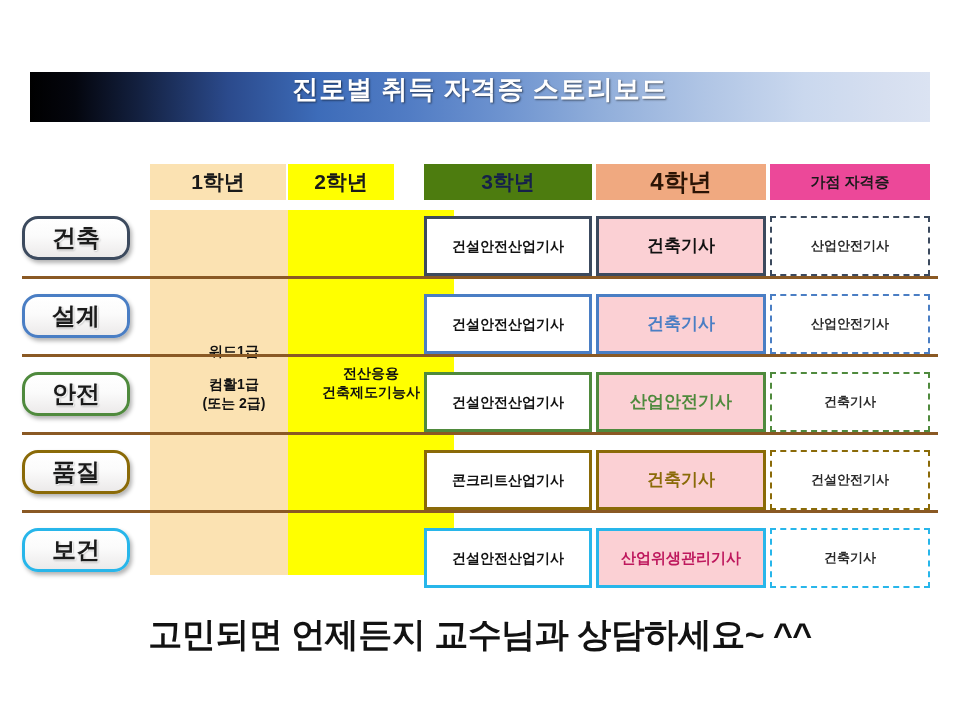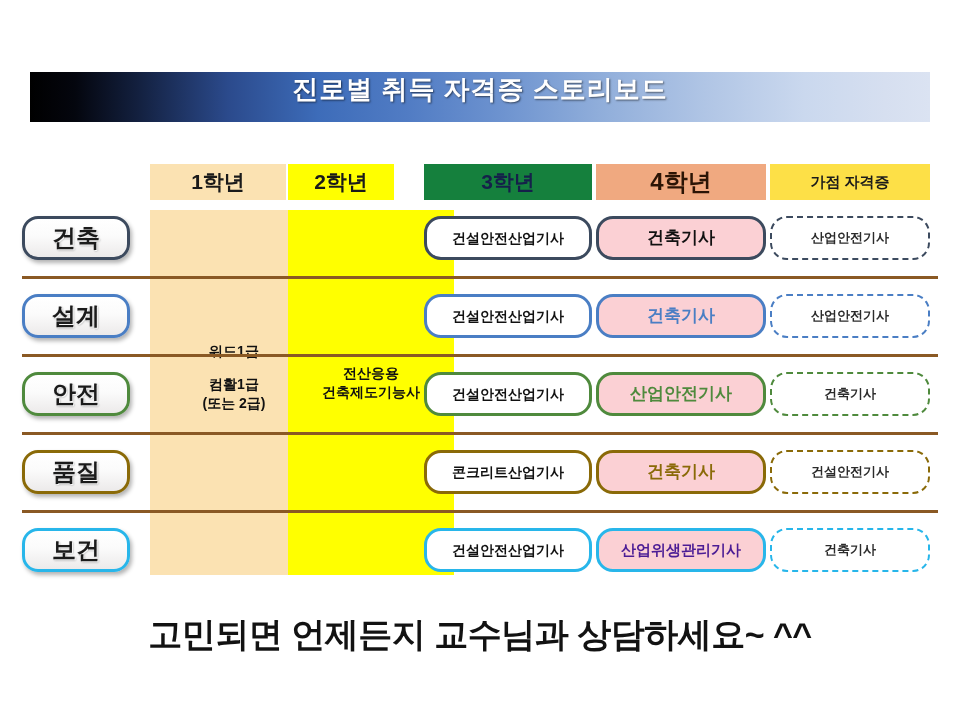--- a/index.html
+++ b/index.html
@@ -29,23 +29,23 @@
   
   .col{position:absolute;padding-left:32px;}
   
   .hdr{
     position:absolute;top:164px;height:36px;
     display:flex;align-items:center;justify-content:center;
     font-weight:bold;
   }
   #hdr-y1{left:150px;width:136px;background:#fbe2b2;color:#1a1a1a;font-size:21px;}
   #hdr-y2{left:288px;width:106px;background:#ffff00;color:#1a1a1a;font-size:21px;}
-  #hdr-y3{left:424px;width:168px;background:#15803d;color:#15204a;font-size:21px;}
+  #hdr-y3{left:424px;width:168px;background:#4d7c0f;color:#15204a;font-size:21px;}
   #hdr-y4{left:596px;width:170px;background:#f0a980;color:#2b1405;font-size:24px;}
-  #hdr-bonus{left:770px;width:160px;background:#fde047;color:#1a1a1a;font-size:15px;}
+  #hdr-bonus{left:770px;width:160px;background:#ec4899;color:#1a1a1a;font-size:15px;}
 
   
   #band-y1{left:150px;top:210px;width:136px;height:365px;background:#fbe2b2;}
   #band-y2{left:288px;top:210px;width:134px;height:365px;background:#ffff00;text-decoration:underline;}
 
   #band-y1 .band-text,#band-y2 .band-text{
     position:absolute;left:0;width:100%;
     text-align:center;font-weight:bold;color:#111;
     line-height:1.35;
   }
@@ -63,23 +63,23 @@
     background:linear-gradient(to bottom,#ffffff 0%,#fbfbfb 45%,#eceaea 100%);
     box-shadow:2px 3px 4px rgba(0,0,0,.30);
     display:flex;align-items:center;justify-content:center;
     font-size:24px;font-weight:bold;color:#1b1b1b;
     text-shadow:1px 1px 0 rgba(255,255,255,.9), 1px 1px 2px rgba(0,0,0,.45);
     box-sizing:border-box;z-index:4;
   }
 
   
   .cert{
-    position:absolute;height:44px;box-sizing:border-box;
+    position:absolute;height:60px;box-sizing:border-box;
     display:flex;align-items:center;justify-content:center;
-    text-align:center;line-height:1.2;z-index:4;border-radius:17px;
+    text-align:center;line-height:1.2;z-index:4;
   }
   .cert.y3{left:424px;width:168px;background:#ffffff;border-width:3px;border-style:solid;font-size:14px;font-weight:bold;}
   .cert.y4{left:596px;width:170px;background:#fbd0d4;border-width:3px;border-style:solid;font-size:17px;font-weight:bold;}
   .cert.bonus{left:770px;width:160px;background:#ffffff;border-width:2px;border-style:dashed;font-size:13px;font-weight:bold;color:#2b2b2b;}
 
   
   #footer-note{
     position:absolute;left:0;top:612px;width:960px;text-align:center;
     font-size:34px;font-weight:bold;color:#121212;letter-spacing:-0.5px;
   }
@@ -137,16 +137,16 @@
 <div class="cert y4" style="top:372px;border-color:#4f8a3d;color:#4f8a3d;">산업안전기사</div>
 <div class="cert bonus" style="top:372px;border-color:#4f8a3d;">건축기사</div>
 
 <div class="pill" style="top:450px;border:3px solid #8a6a08;">품질</div>
 <div class="cert y3" style="top:450px;border-color:#8a6a08;color:#111111;">콘크리트산업기사</div>
 <div class="cert y4" style="top:450px;border-color:#8a6a08;color:#8a6a08;">건축기사</div>
 <div class="cert bonus" style="top:450px;border-color:#8a6a08;">건설안전기사</div>
 
 <div class="pill" style="top:528px;border:3px solid #28b6ea;">보건</div>
 <div class="cert y3" style="top:528px;border-color:#28b6ea;color:#111111;">건설안전산업기사</div>
-<div class="cert y4" style="top:528px;border-color:#28b6ea;color:#4c1d95;font-size:15px;">산업위생관리기사</div>
+<div class="cert y4" style="top:528px;border-color:#28b6ea;color:#be185d;font-size:15px;">산업위생관리기사</div>
 <div class="cert bonus" style="top:528px;border-color:#28b6ea;">건축기사</div>
 
 <div id="footer-note">고민되면 언제든지 교수님과 상담하세요~ ^^</div>
 
 </body></html>

